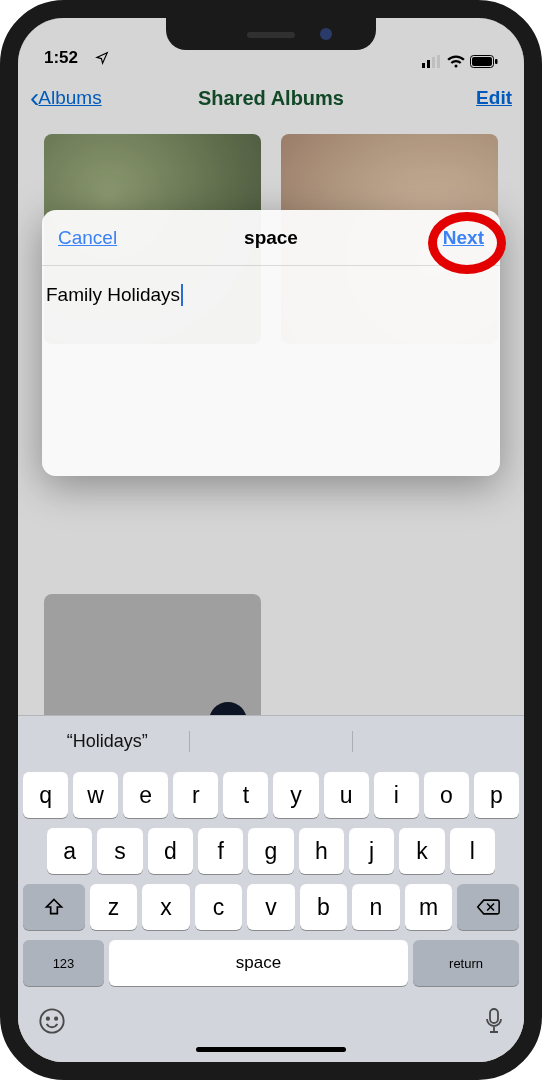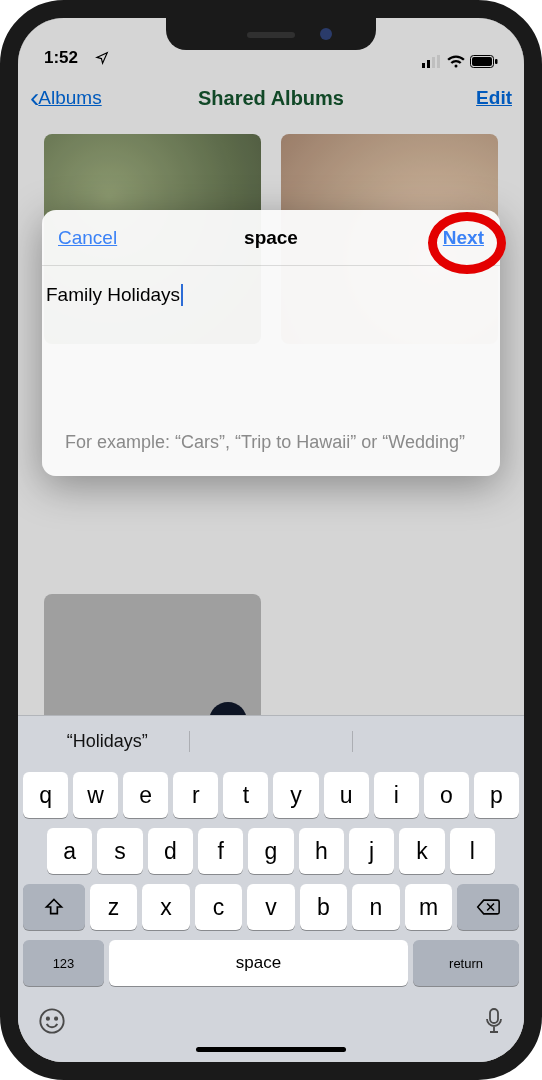--- a/index.html
+++ b/index.html
@@ -124,21 +124,20 @@
       <div class="sheet-head">
         <span class="sheet-cancel">Cancel</span>
         <span class="sheet-title">space</span>
         <span class="sheet-next">Next</span>
       </div>
       <div class="sheet-body">
         <div class="sheet-input">
           <span>Family Holidays</span>
             <span class="cursor"></span>
         </div>
-        <div class="sheet-hint">For example: “Cars”, “Trip to Hawaii” or “Wedding”</div>
       </div>
     </div>
 
     <div class="anno"></div>
 
     <div class="kb-wrap">
       <div class="suggest">
         <div class="sugg-item">“Holidays”</div>
         <div class="sugg-item empty">.</div>
         <div class="sugg-item empty">.</div>

